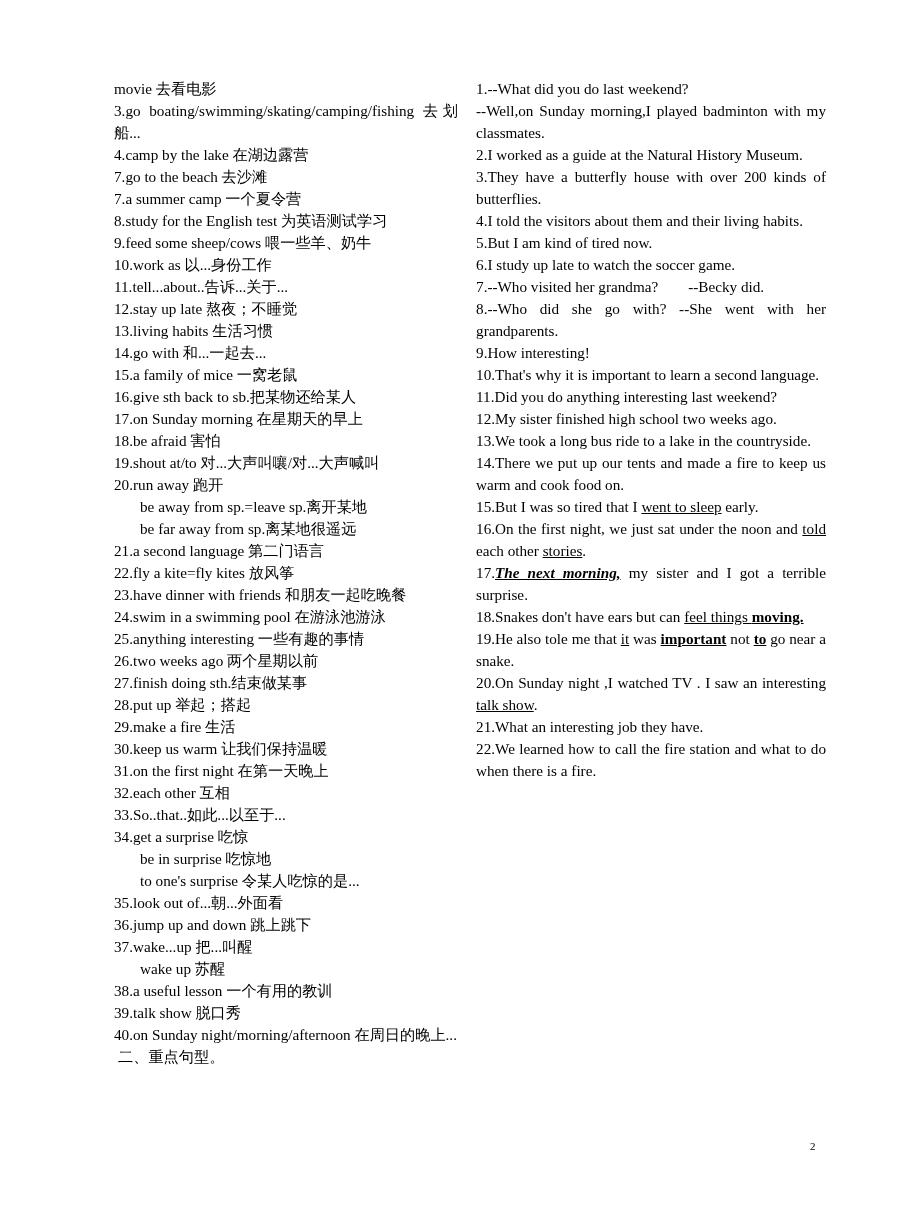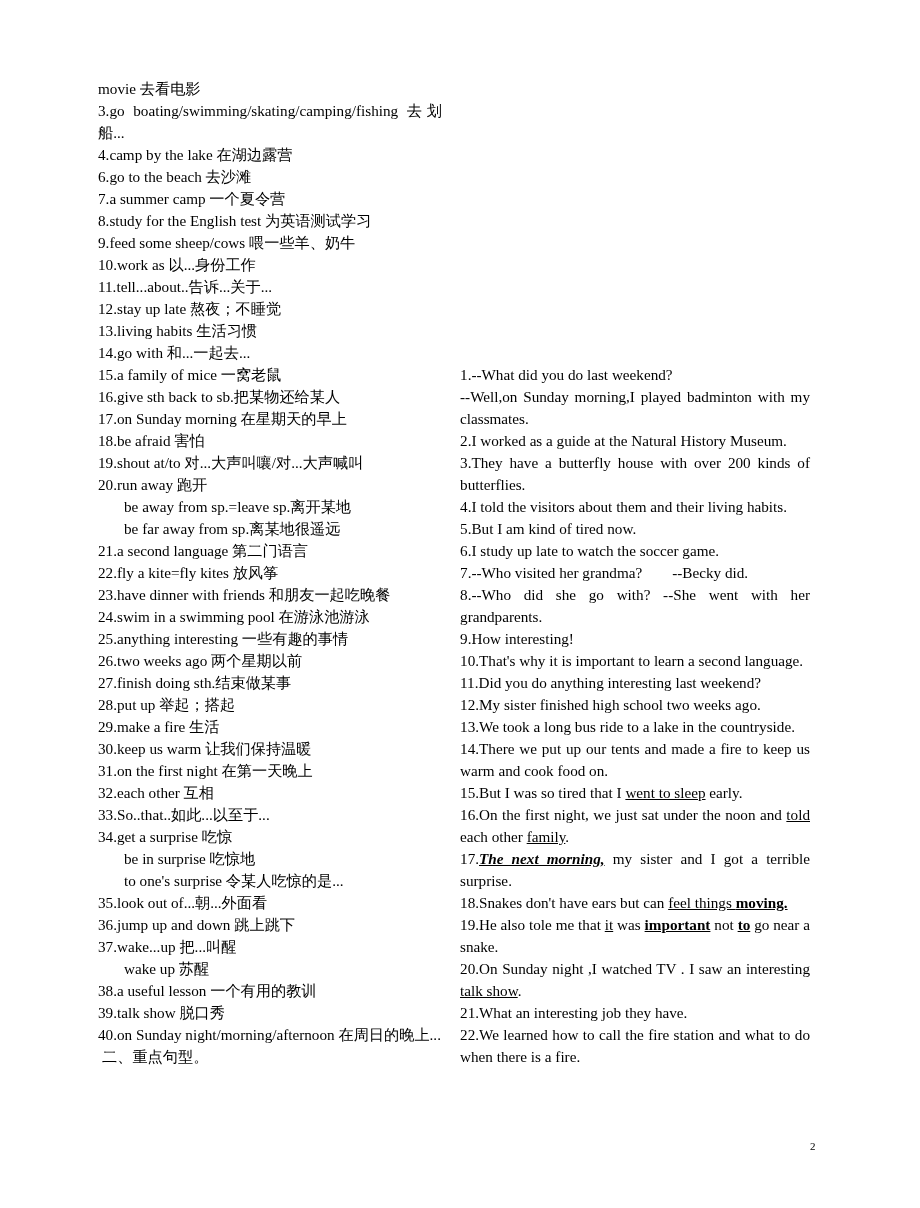--- a/index.html
+++ b/index.html
@@ -18,26 +18,26 @@
   }
   .page {
     position: absolute;
     left: 0;
     top: 0;
     width: 920px;
     height: 1208px;
   }
   .columns {
     position: absolute;
-    left: 98px;
+    left: 114px;
     top: 78px;
     width: 712px;
     display: flex;
     flex-direction: row;
-    align-items: flex-end;
+    align-items: flex-start;
     gap: 0;
   }
   .col {
     width: 347px;
     box-sizing: border-box;
   }
   .col-left { margin-right: 18px; }
   .col-right { width: 353px; }
 
   .line {
@@ -86,21 +86,21 @@
 
 <div class="page">
 
   <div class="columns">
 
     <div class="col col-left">
       <div id="left-entries">
           <p class="line">movie 去看电影</p>
           <p class="line">3.go boating/swimming/skating/camping/fishing 去划船...</p>
           <p class="line">4.camp by the lake 在湖边露营</p>
-          <p class="line">6.go to the beach 去沙滩</p>
+          <p class="line">7.go to the beach 去沙滩</p>
           <p class="line">7.a summer camp 一个夏令营</p>
           <p class="line">8.study for the English test 为英语测试学习</p>
           <p class="line">9.feed some sheep/cows 喂一些羊、奶牛</p>
           <p class="line">10.work as 以...身份工作</p>
           <p class="line">11.tell...about..告诉...关于...</p>
           <p class="line">12.stay up late 熬夜；不睡觉</p>
           <p class="line">13.living habits 生活习惯</p>
           <p class="line">14.go with 和...一起去...</p>
           <p class="line">15.a family of mice 一窝老鼠</p>
           <p class="line">16.give sth back to sb.把某物还给某人</p>
@@ -148,21 +148,21 @@
           <p class="line"><span>6.I </span><span class="b">study up late</span><span> to watch the soccer game.</span></p>
           <p class="line"><span>7.--Who </span><span class="b">visited</span><span> her grandma?</span><span class="gap-tab"></span><span>--Becky </span><span class="b">did.</span></p>
           <p class="line"><span>8.--Who did she go with? --She </span><span class="b">went with</span><span> her grandparents.</span></p>
           <p class="line"><span>9.How interesting!</span></p>
           <p class="line"><span>10.That's why </span><span class="b">it is important to</span><span> learn a second language.</span></p>
           <p class="line"><span>11.Did you do </span><span class="b">anything interesting</span><span> last weekend?</span></p>
           <p class="line"><span>12.My sister finished high school two weeks </span><span class="b">ago</span><span>.</span></p>
           <p class="line"><span>13.We </span><span class="b">took a long bus ride</span><span> to a lake in the countryside.</span></p>
           <p class="line"><span class="b">14.</span><span>There we </span><span class="b">put up</span><span> our tents and </span><span class="b">made a fire</span><span> to </span><span class="b">keep us warm</span><span> and </span><span class="b">cook food on.</span></p>
           <p class="line"><span>15.But I was </span><span class="b">so tired that</span><span> I </span><span class="u">went to sleep</span><span> early.</span></p>
-          <p class="line"><span>16.</span><span class="b">On</span><span> the first night, we just sat under the noon and </span><span class="u">told</span><span> </span><span class="b">each other</span><span> </span><span class="u">family</span><span>.</span></p>
+          <p class="line"><span>16.</span><span class="b">On</span><span> the first night, we just sat under the noon and </span><span class="u">told</span><span> </span><span class="b">each other</span><span> </span><span class="u">stories</span><span>.</span></p>
           <p class="line"><span>17.</span><span class="biu">The next morning,</span><span> my sister and I </span><span class="b">got a terrible surprise</span><span>.</span></p>
           <p class="line"><span>18.Snakes don't have ears but can </span><span class="u">feel things </span><span class="bu">moving.</span></p>
           <p class="line"><span>19.He also tole me that </span><span class="u">it</span><span> </span><span class="b">was</span><span> </span><span class="bu">important</span><span> </span><span class="b">not</span><span> </span><span class="bu">to</span><span> </span><span class="b">go</span><span> near a snake.</span></p>
           <p class="line"><span>20.</span><span class="b">On</span><span> Sunday night ,I watched TV . I saw </span><span class="b">an in</span><span>teresting </span><span class="u">talk show</span><span>.</span></p>
           <p class="line"><span>21.What </span><span class="b">an</span><span> interesting job they have.</span></p>
           <p class="line"><span>22.We learned </span><span class="b">how to call</span><span> the fire station and </span><span class="b">what to do</span><span> when there is a fire.</span></p>
         </div>
     </div>
 
   </div>

